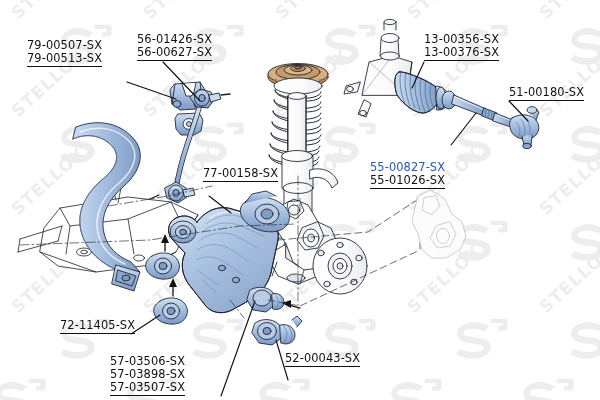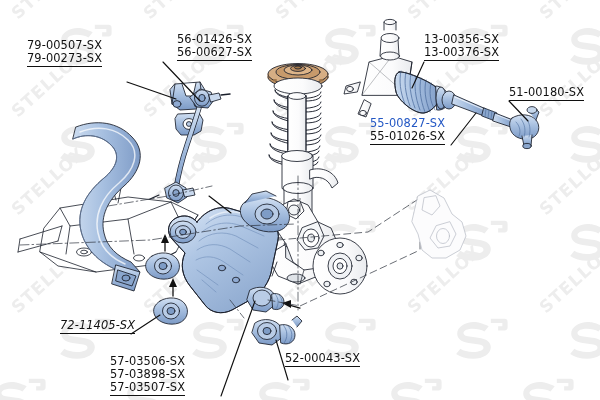--- a/index.html
+++ b/index.html
@@ -25,21 +25,21 @@
   .lbl{
     position:absolute;
     white-space:nowrap;
     font-family:"DejaVu Sans","Liberation Sans",sans-serif;
     font-size:11.4px;
     line-height:13.2px;
     letter-spacing:.1px;
     color:#101010;
   }
   .lbl .ln{display:block;}
-  .lbl .hl{color:#2357c4;}
+  .lbl .hl{color:#2357c4;margin-top:44px;}
   .lbl .rule{
     display:block;
     height:0;
     border-bottom:1.15px solid #101010;
     margin-top:.5px;
   }
 </style>
 </head>
 <body>
 
@@ -576,25 +576,25 @@
       <path d="M131,334 L160,315"></path>
       <path d="M221,396 L255,301"></path>
       <path d="M288,380 L276,340"></path>
     </g>
   </svg>
 
   <div class="labels">
 
     <div class="lbl" style="left:27px;top:39px;">
       <span class="ln">79-00507-SX</span>
-      <span class="ln">79-00273-SX</span>
-      <span class="rule"></span>
-    </div>
-
-    <div class="lbl" style="left:137px;top:33px;margin-left:40px;">
+      <span class="ln">79-00513-SX</span>
+      <span class="rule"></span>
+    </div>
+
+    <div class="lbl" style="left:137px;top:33px;">
       <span class="ln">56-01426-SX</span>
       <span class="ln">56-00627-SX</span>
       <span class="rule"></span>
     </div>
 
     <div class="lbl" style="left:424px;top:33px;">
       <span class="ln">13-00356-SX</span>
       <span class="ln">13-00376-SX</span>
       <span class="rule"></span>
     </div>
@@ -604,24 +604,25 @@
       <span class="rule"></span>
     </div>
 
     <div class="lbl" style="left:370px;top:117px;">
       <span class="ln hl">55-00827-SX</span>
       <span class="ln">55-01026-SX</span>
       <span class="rule"></span>
     </div>
 
     <div class="lbl" style="left:203px;top:167px;">
-      <span class="rule"></span>
-    </div>
-
-    <div class="lbl" style="left:60px;top:319px;font-style:italic;">
+      <span class="ln">77-00158-SX</span>
+      <span class="rule"></span>
+    </div>
+
+    <div class="lbl" style="left:60px;top:319px;">
       <span class="ln">72-11405-SX</span>
       <span class="rule"></span>
     </div>
 
     <div class="lbl" style="left:110px;top:355px;">
       <span class="ln">57-03506-SX</span>
       <span class="ln">57-03898-SX</span>
       <span class="ln">57-03507-SX</span>
       <span class="rule"></span>
     </div>

